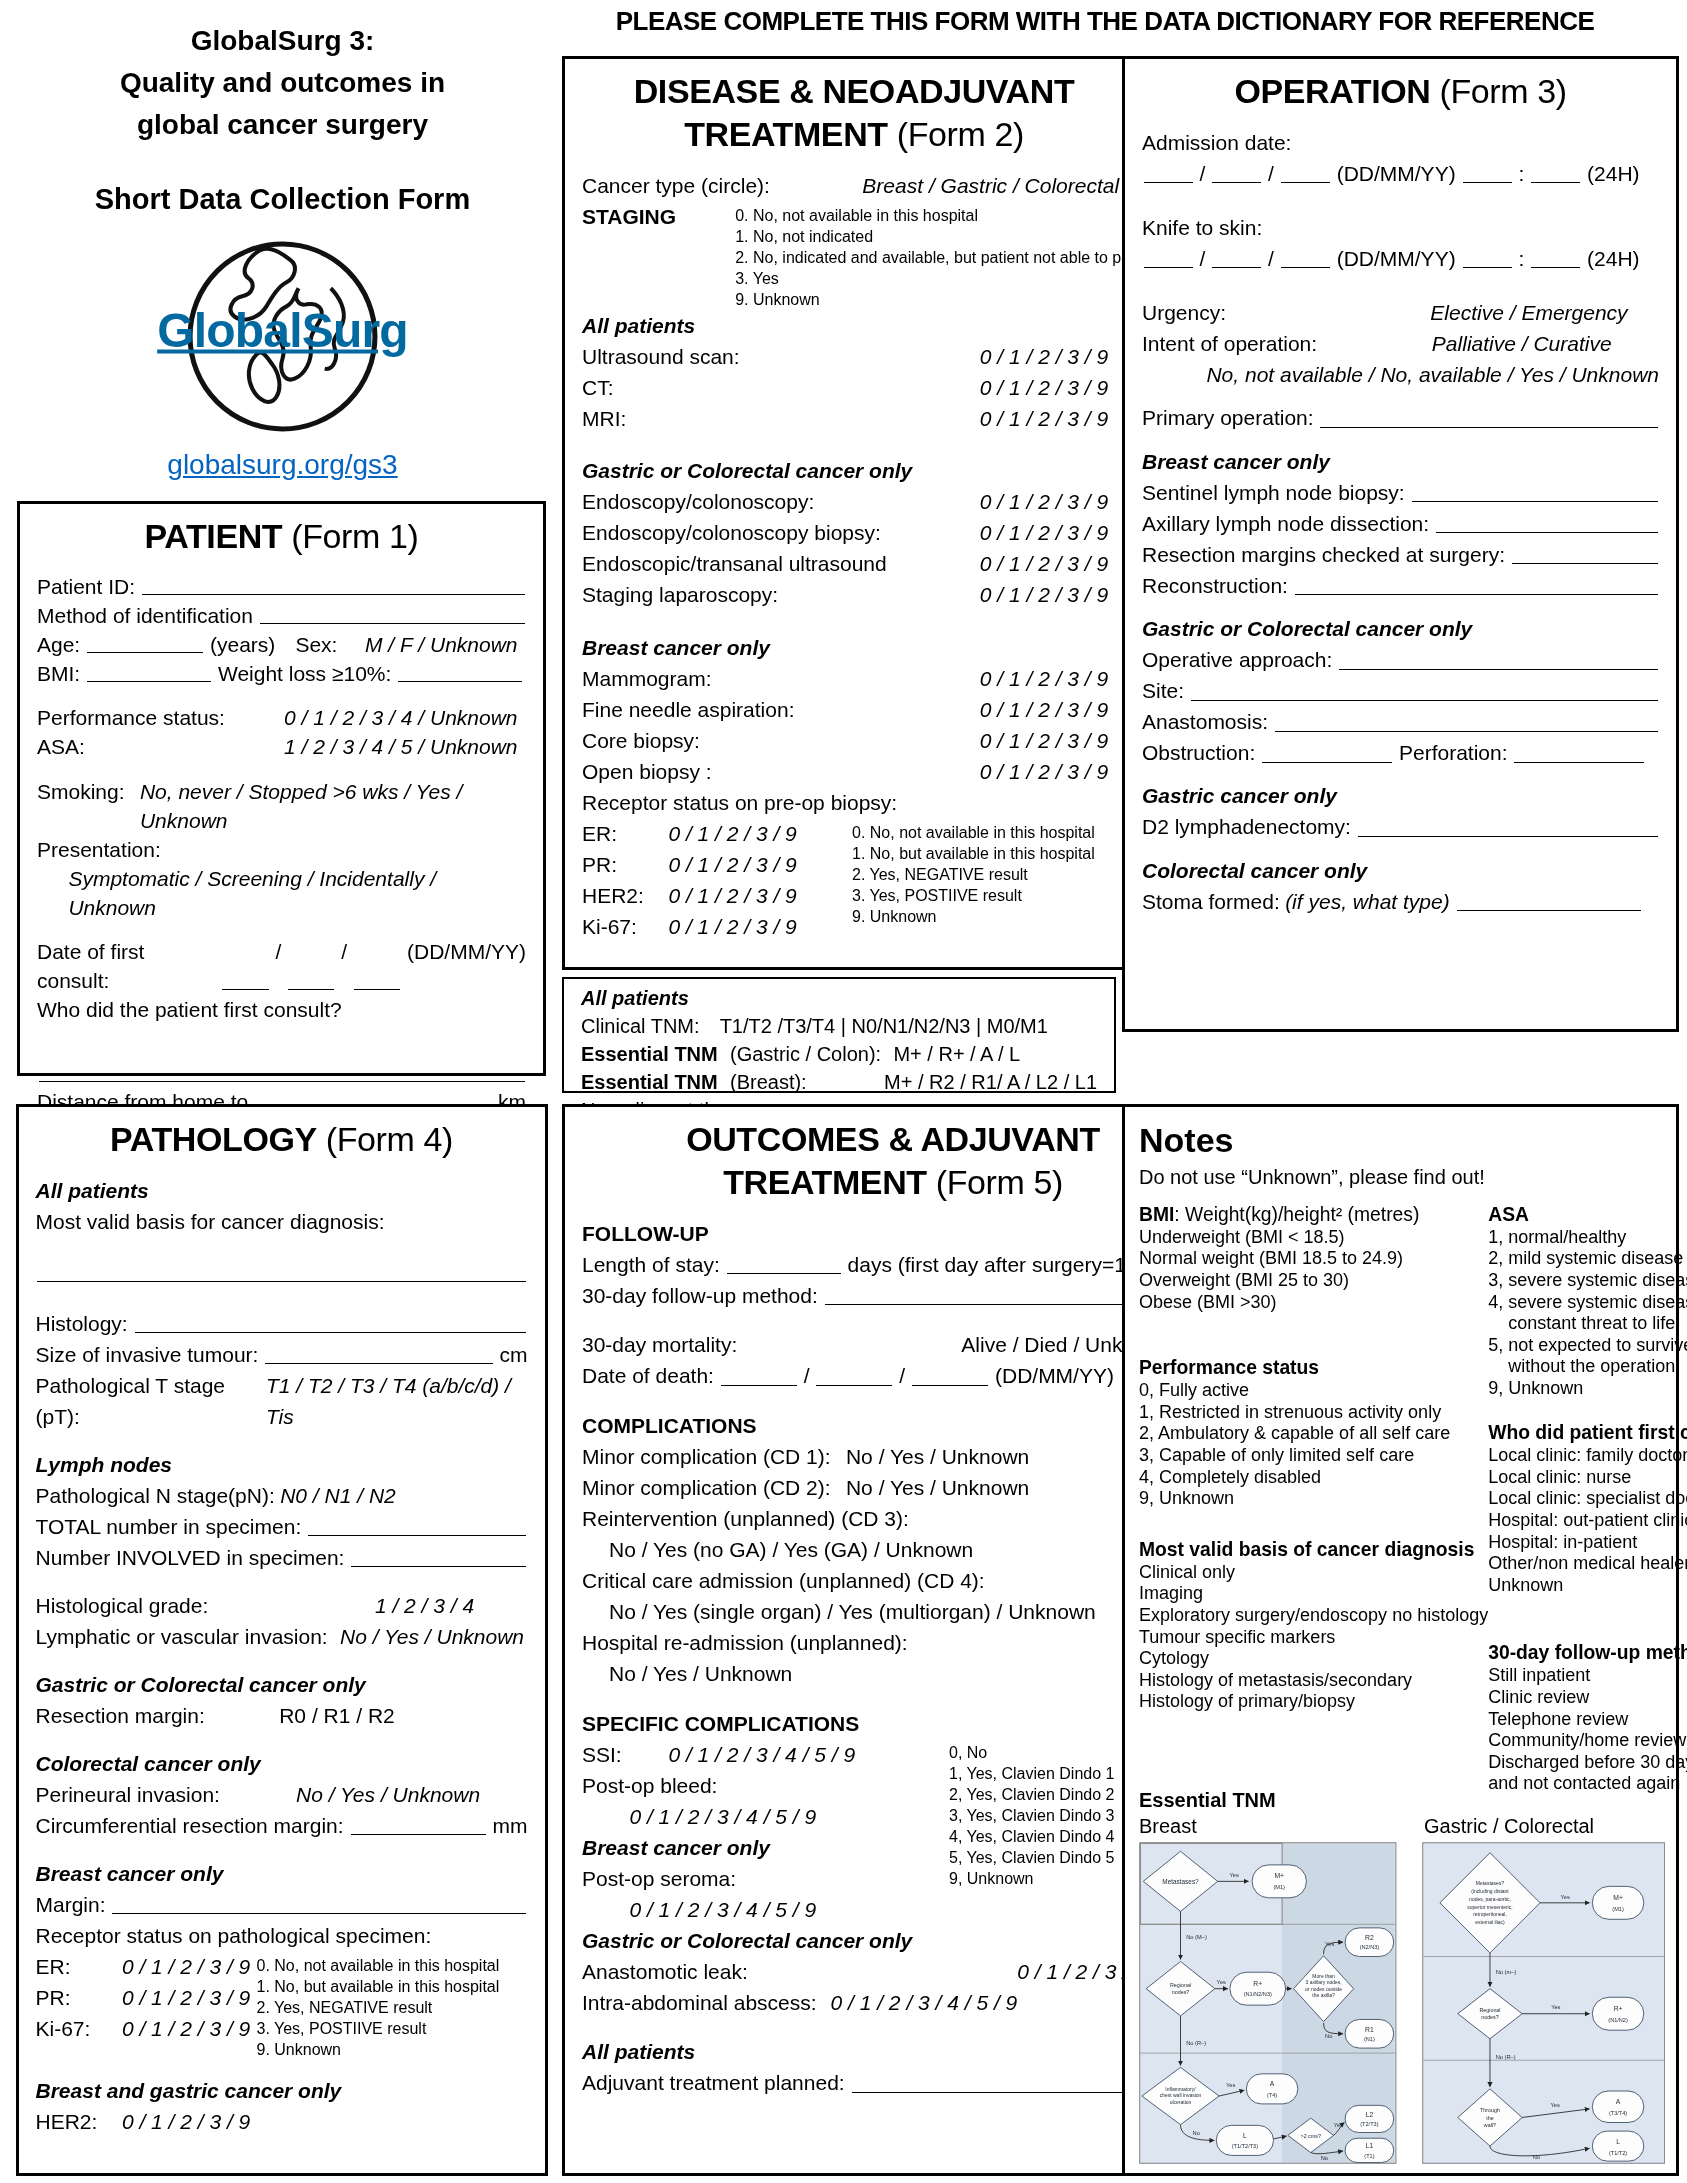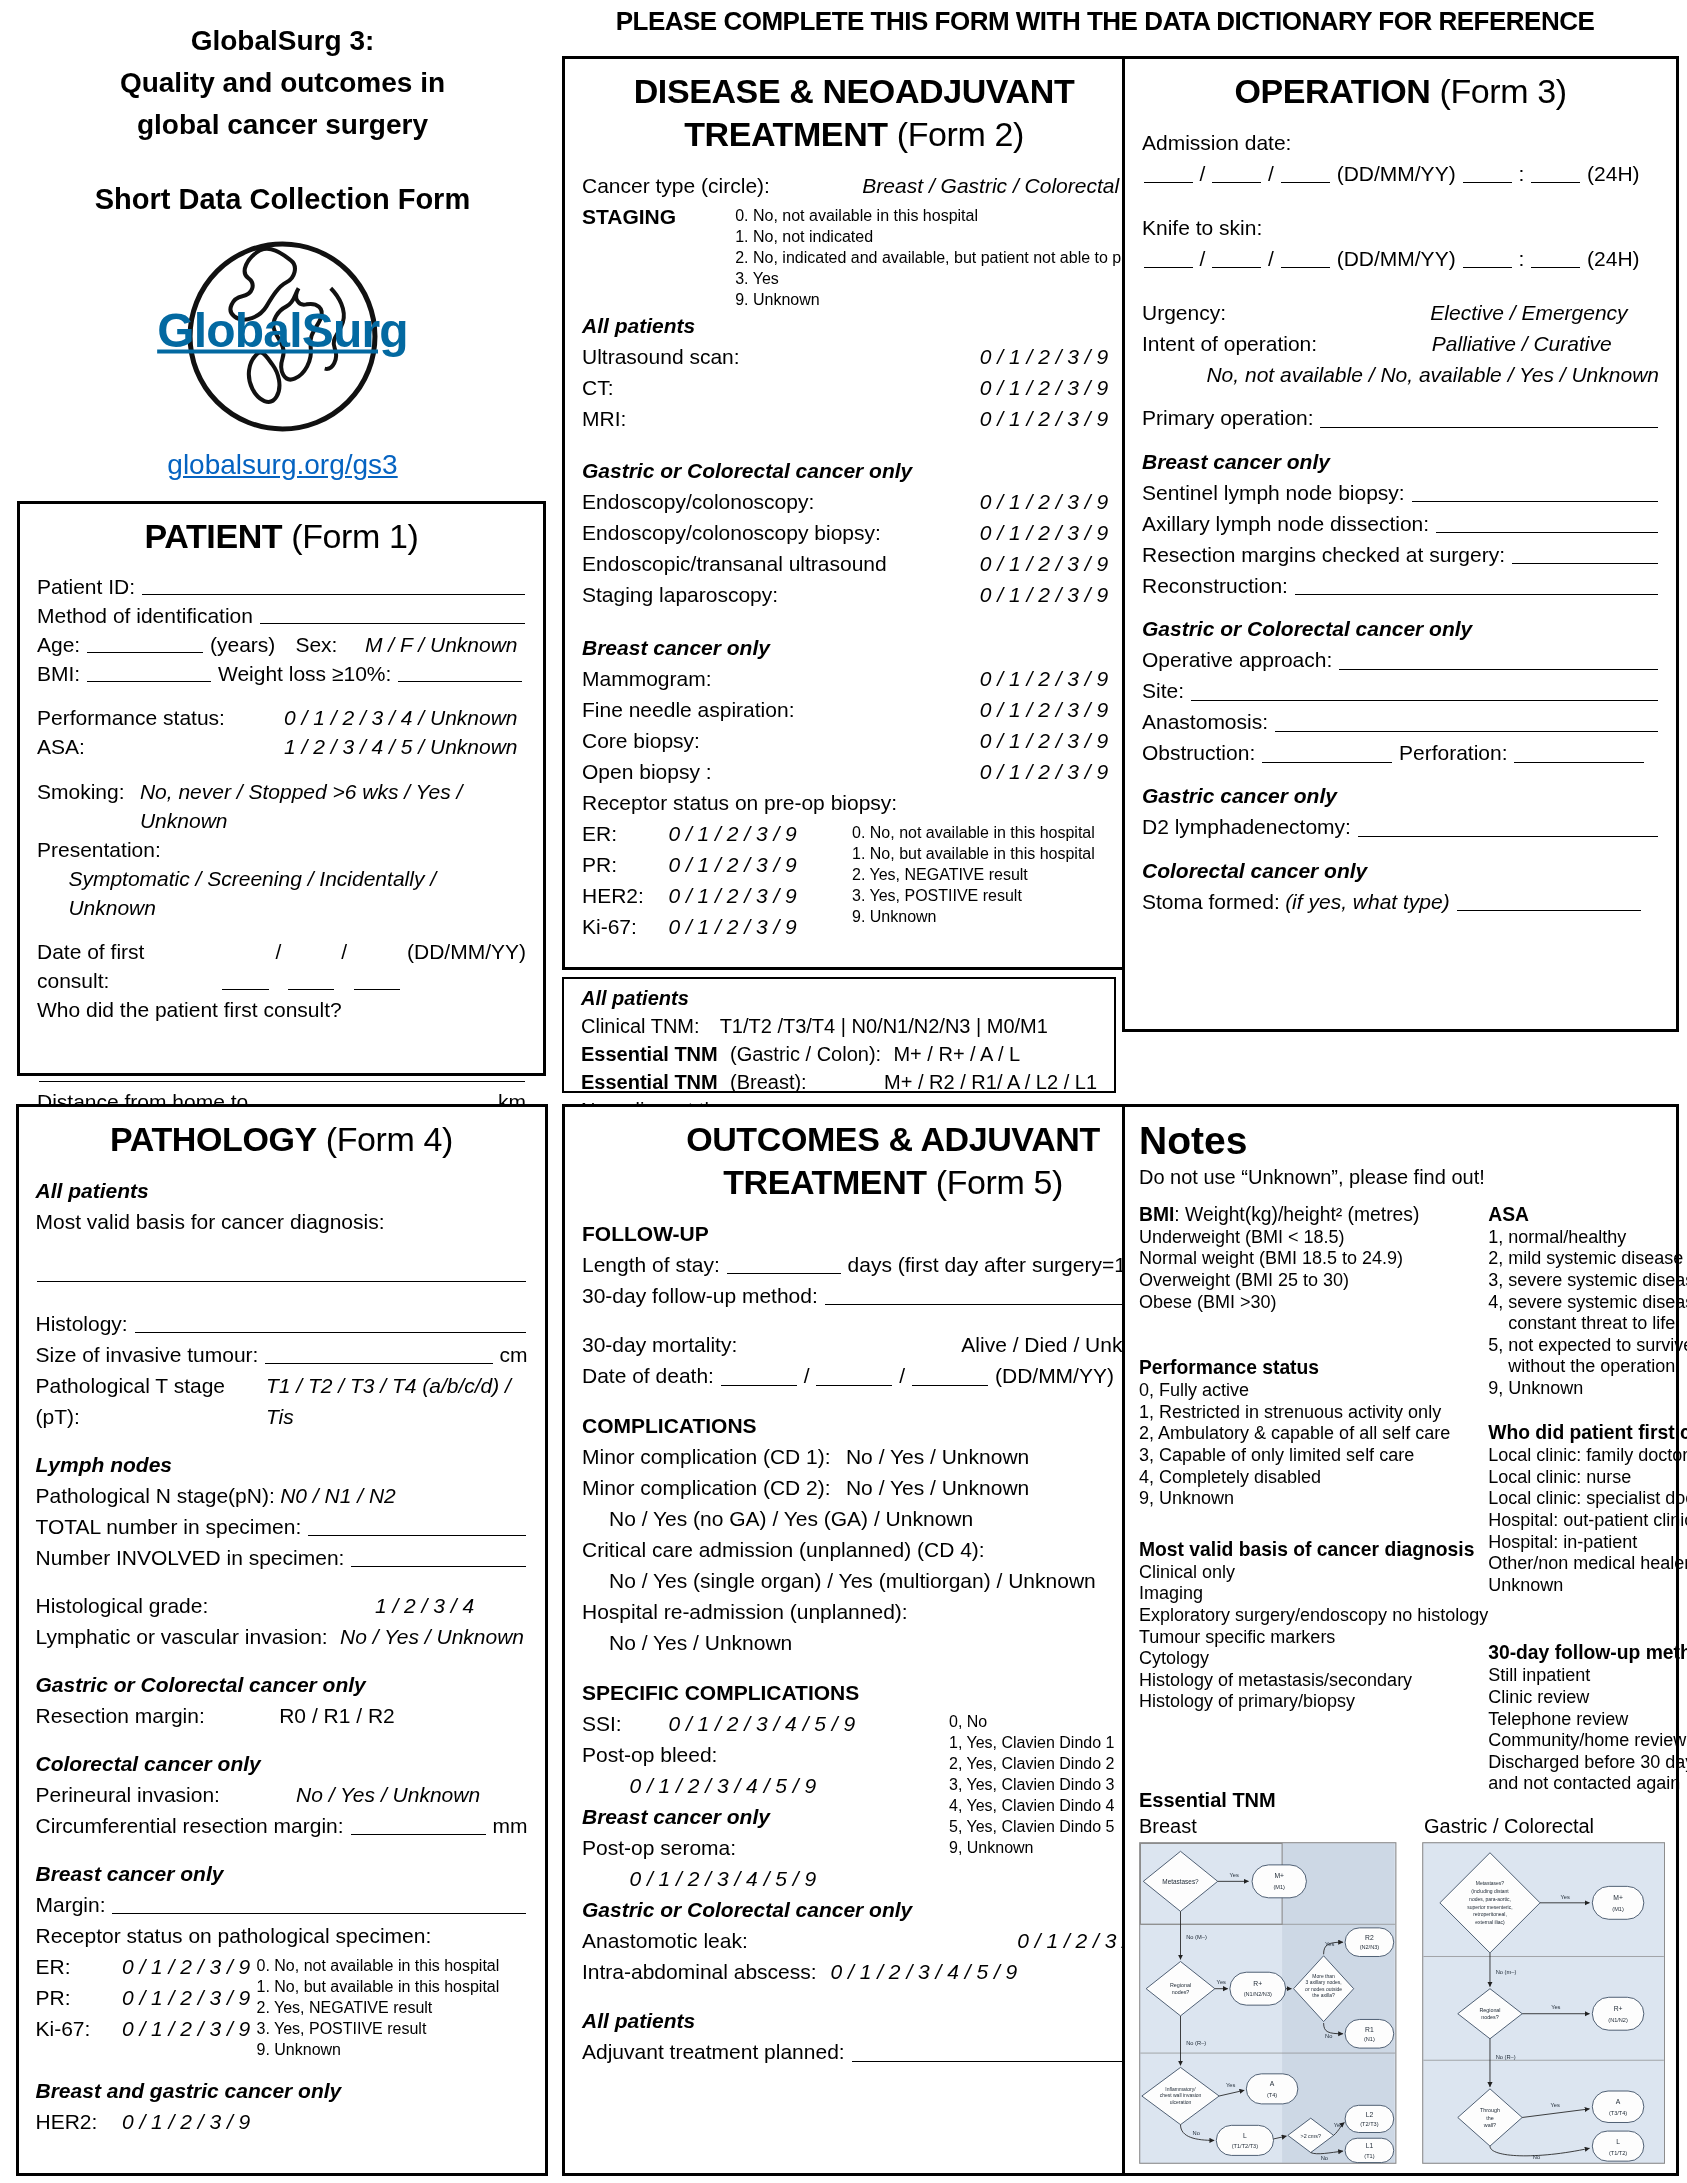--- a/index.html
+++ b/index.html
@@ -33,21 +33,21 @@
   .i{font-style:italic;}
   .bi{font-weight:700;font-style:italic;}
   .fill{border-bottom:1.9px solid #000;align-self:flex-end;height:1.5px;margin:0 1.5px 5.4px 1.5px;}
   .fx{flex:1 1 auto;}
   .sp{align-self:stretch;}
   .cols{display:flex;align-items:flex-start;column-gap:6.2px;}
   .colsL{flex:1 1 auto;min-width:0;}
   .colsR{flex:0 0 auto;padding-top:3.9px;}
   .legend-line{font-size:16px;line-height:21px;white-space:nowrap;}
   
-  .notes-title{font-size:39px;font-weight:700;line-height:45px;}
+  .notes-title{font-size:34px;font-weight:700;line-height:45px;}
   .notes-intro{font-size:20px;margin:3.1px 0 14px;}
   .note-cols{display:flex;}
   .nc1{flex:0 0 311px;}
   .nc2{flex:1 1 auto;min-width:0;}
   .note-group .ngt{font-weight:700;font-size:19.3px;line-height:24px;white-space:nowrap;}
   .ngt .ngs{font-weight:700;}
   .ngt .ngsuf{font-weight:400;}
   .ngl{font-size:18px;line-height:21.6px;white-space:pre;}
   .etnm{position:absolute;left:14px;right:10.8px;bottom:9.3px;}
   .etnm-title{font-weight:700;font-size:20px;line-height:25px;}
@@ -617,20 +617,23 @@
       </div>
       <div class="row">
         <span class="t">Minor complication (CD 1):</span>
         <span style="flex: 0 0 4.6px;"></span>
         <span class="t">No / Yes / Unknown</span>
       </div>
       <div class="row">
         <span class="t">Minor complication (CD 2):</span>
         <span style="flex: 0 0 4.6px;"></span>
         <span class="t">No / Yes / Unknown</span>
+      </div>
+      <div class="row">
+        <span class="t">Reintervention (unplanned) (CD 3):</span>
       </div>
       <div class="row">
         <span style="flex: 0 0 21.6px;"></span>
         <span class="t">No / Yes (no GA) / Yes (GA) / Unknown</span>
       </div>
       <div class="row">
         <span class="t">Critical care admission (unplanned) (CD 4):</span>
       </div>
       <div class="row">
         <span style="flex: 0 0 21.6px;"></span>

